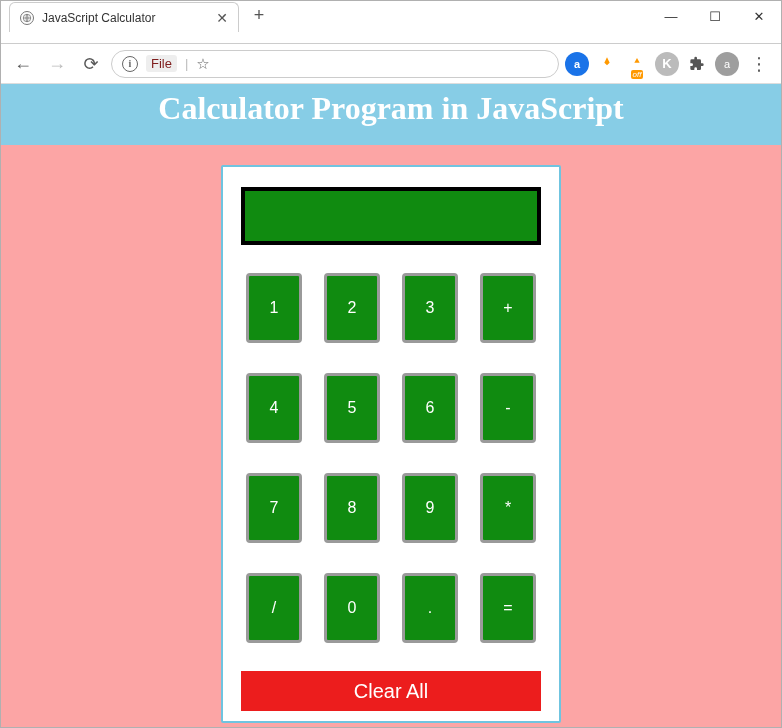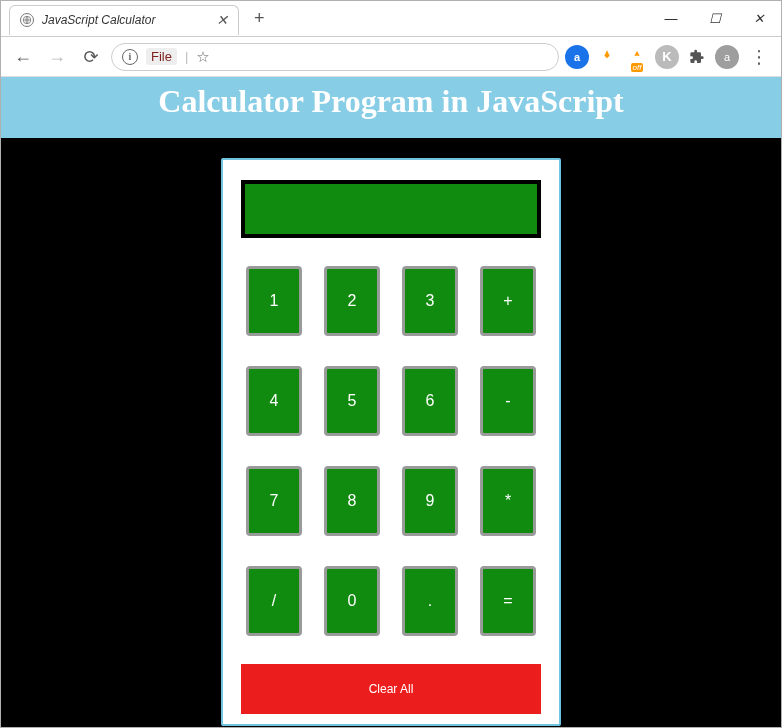--- a/index.html
+++ b/index.html
@@ -12,26 +12,25 @@
   .window {
     width: 782px;
     height: 728px;
     background: #fff;
     border: 1px solid #b0b0b0;
     display: flex;
     flex-direction: column;
   }
   
   .titlebar {
-    height: 36px;
+    height: 43px;
     background: #fff;
     display: flex;
-    align-items: center;
+    align-items: flex-start;
     border-bottom: 1px solid #ccc;
-    font-style: italic;
   }
   .tab {
     height: 30px;
     background: #fff;
     border: 1px solid #ccc;
     border-bottom: none;
     border-top-left-radius: 6px;
     border-top-right-radius: 6px;
     display: flex;
     align-items: center;
@@ -143,21 +142,21 @@
   .ext.off .badge{ position:absolute; bottom:-3px; font-size:8px; background:#f90;color:#fff;padding:0 2px;border-radius:2px;}
   .ext.k { background:#bbb; color:#fff; border-radius:50%; font-weight:bold; }
   .ext.puzzle svg { width:16px; height:16px; fill:#555; }
   .ext.avatar { background:#9e9e9e; border-radius:50%; color:#fff; font-size:11px;}
   .menu-dots { width:28px; text-align:center; color:#555; font-size:18px; }
 
   
   .viewport {
     flex:1;
     overflow:hidden;
-    background:#000000;
+    background:#fca5a5;
   }
   .banner {
     background:#87cde6;
     padding: 6px 0 18px 0;
     text-align:center;
   }
   .banner h1 {
     margin:0;
     font-family: Georgia, "Times New Roman", serif;
     font-weight: bold;
@@ -198,25 +197,25 @@
     color: #fff;
     font-size: 16px;
     display:flex;
     align-items:center;
     justify-content:center;
     cursor:pointer;
   }
   .clear-row { margin-top: 28px; }
   .clear-btn {
     width: 100%;
-    height: 50px;
+    height: 40px;
     background: #ec1d1d;
     color:#fff;
     border:none;
-    font-size: 12px;
+    font-size: 20px;
     display:flex; align-items:center; justify-content:center;
     cursor:pointer;
   }
 </style>
 </head>
 <body>
 
 <div class="window">
 
   <div class="titlebar">

